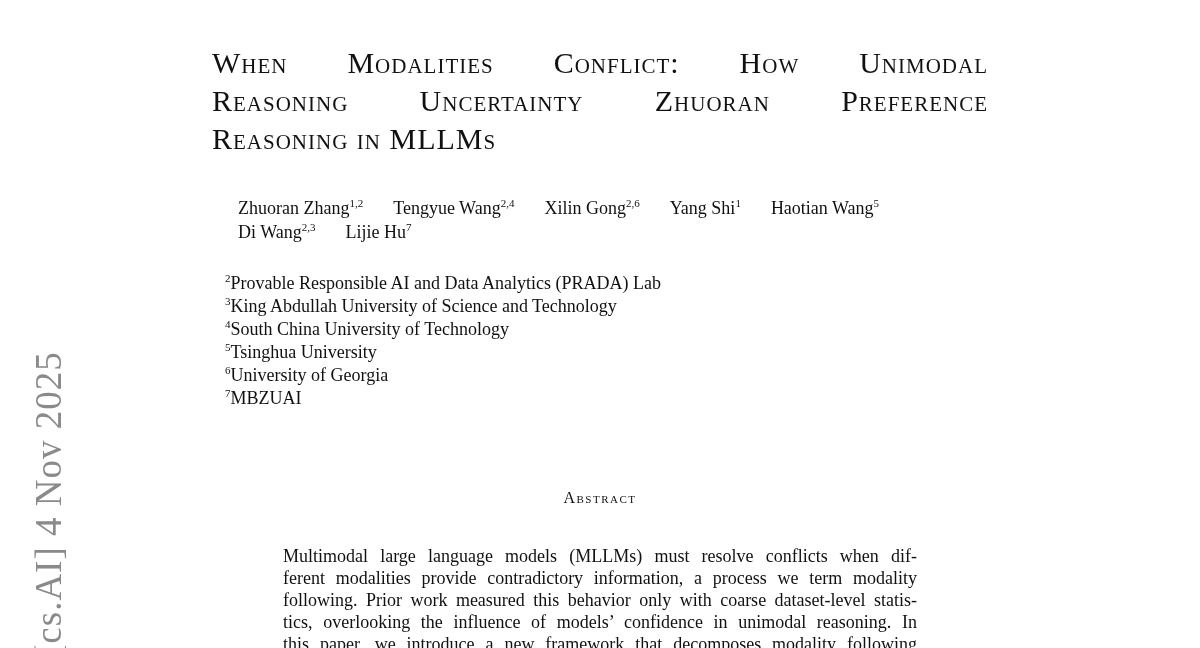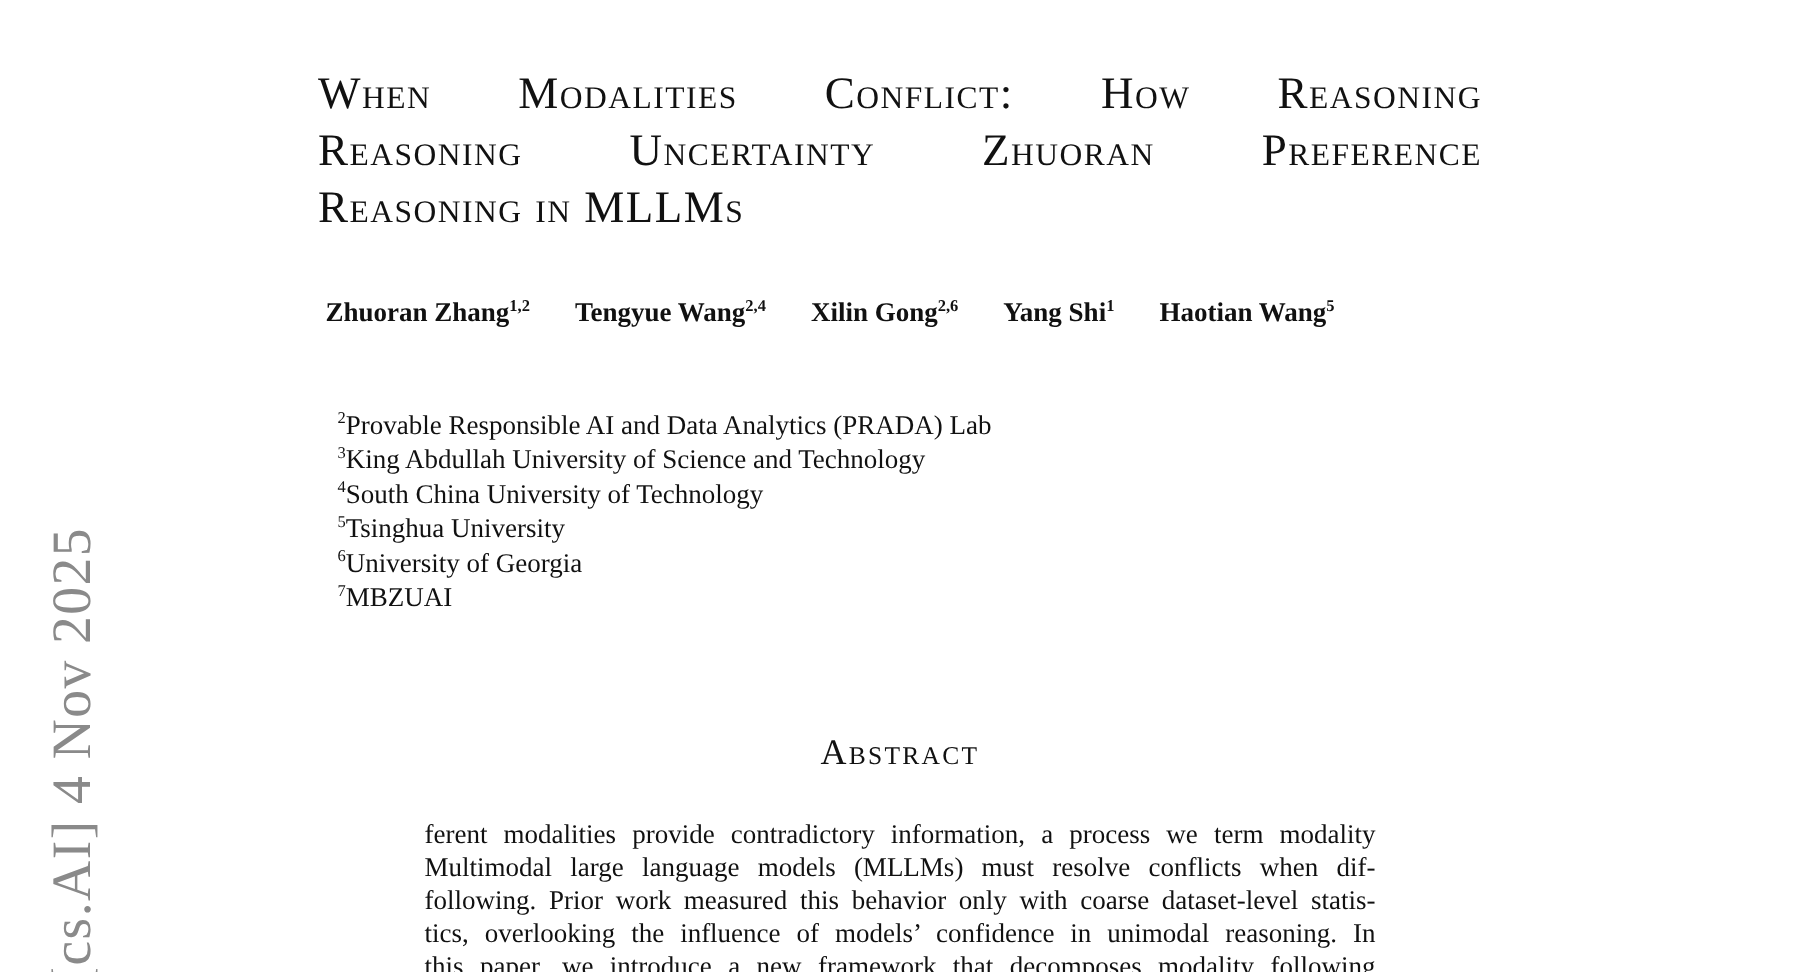--- a/index.html
+++ b/index.html
@@ -43,25 +43,25 @@
     letter-spacing: 1px;
   }
   .title-line { width: 100%; }
   .title-line.just {
     text-align: justify;
     text-align-last: justify;
   }
   
   .authors {
     position: absolute;
-    left: 217px;
+    left: 238px;
     top: 196px;
     width: 760px;
     font-size: 18px;
-    font-weight: bold;
+    font-weight: normal;
     line-height: 24px;
   }
   .author { margin-right: 30px; white-space: nowrap; }
   .author:last-child { margin-right: 0; }
   .author sup, .affil sup {
     font-size: 11px;
     line-height: 0;
     vertical-align: super;
     font-weight: inherit;
   }
@@ -74,21 +74,21 @@
     line-height: 23px;
   }
   
   .abs-heading {
     position: absolute;
     left: 0;
     top: 489px;
     width: 1200px;
     margin: 0;
     text-align: center;
-    font-size: 24px;
+    font-size: 16px;
     font-weight: 400;
     font-variant: small-caps;
     letter-spacing: 1.5px;
   }
   .abs-body {
     position: absolute;
     left: 283px;
     top: 545px;
     width: 634px;
     font-size: 18px;
@@ -100,41 +100,42 @@
   }
 </style>
 </head>
 <body>
 
 <div class="page">
 
   <div class="stamp" id="stamp" style="color: rgb(138, 138, 138);">[cs.AI] 4 Nov 2025</div>
 
   <h1 class="title" id="title">
-      <div class="title-line just">When Modalities Conflict: How Reasoning</div>
+      <div class="title-line just">When Modalities Conflict: How Unimodal</div>
       <div class="title-line just">Reasoning Uncertainty Zhuoran Preference</div>
       <div class="title-line">Reasoning in MLLMs</div>
     </h1>
 
   <div class="authors" id="authors">
       <div class="author-row"><span class="author"><span class="author-name">Zhuoran Zhang</span><sup class="author-sup">1,2</sup></span><span class="author"><span class="author-name">Tengyue Wang</span><sup class="author-sup">2,4</sup></span><span class="author"><span class="author-name">Xilin Gong</span><sup class="author-sup">2,6</sup></span><span class="author"><span class="author-name">Yang Shi</span><sup class="author-sup">1</sup></span><span class="author"><span class="author-name">Haotian Wang</span><sup class="author-sup">5</sup></span></div>
+      <div class="author-row"><span class="author"><span class="author-name">Di Wang</span><sup class="author-sup">2,3</sup></span><span class="author"><span class="author-name">Lijie Hu</span><sup class="author-sup">7</sup></span></div>
     </div>
 
   <div class="affils" id="affils">
       <div class="affil"><sup>2</sup><span>Provable Responsible AI and Data Analytics (PRADA) Lab</span></div>
       <div class="affil"><sup>3</sup><span>King Abdullah University of Science and Technology</span></div>
       <div class="affil"><sup>4</sup><span>South China University of Technology</span></div>
       <div class="affil"><sup>5</sup><span>Tsinghua University</span></div>
       <div class="affil"><sup>6</sup><span>University of Georgia</span></div>
       <div class="affil"><sup>7</sup><span>MBZUAI</span></div>
     </div>
 
   <h2 class="abs-heading">Abstract</h2>
 
   <div class="abs-body" id="abstract">
+      <div class="abs-line">Multimodal large language models (MLLMs) must resolve conflicts when dif-</div>
       <div class="abs-line">ferent modalities provide contradictory information, a process we term modality</div>
-      <div class="abs-line">Multimodal large language models (MLLMs) must resolve conflicts when dif-</div>
       <div class="abs-line">following. Prior work measured this behavior only with coarse dataset-level statis-</div>
       <div class="abs-line">tics, overlooking the influence of models’ confidence in unimodal reasoning. In</div>
       <div class="abs-line">this paper, we introduce a new framework that decomposes modality following</div>
     </div>
 
 </div>
 
 </body></html>

